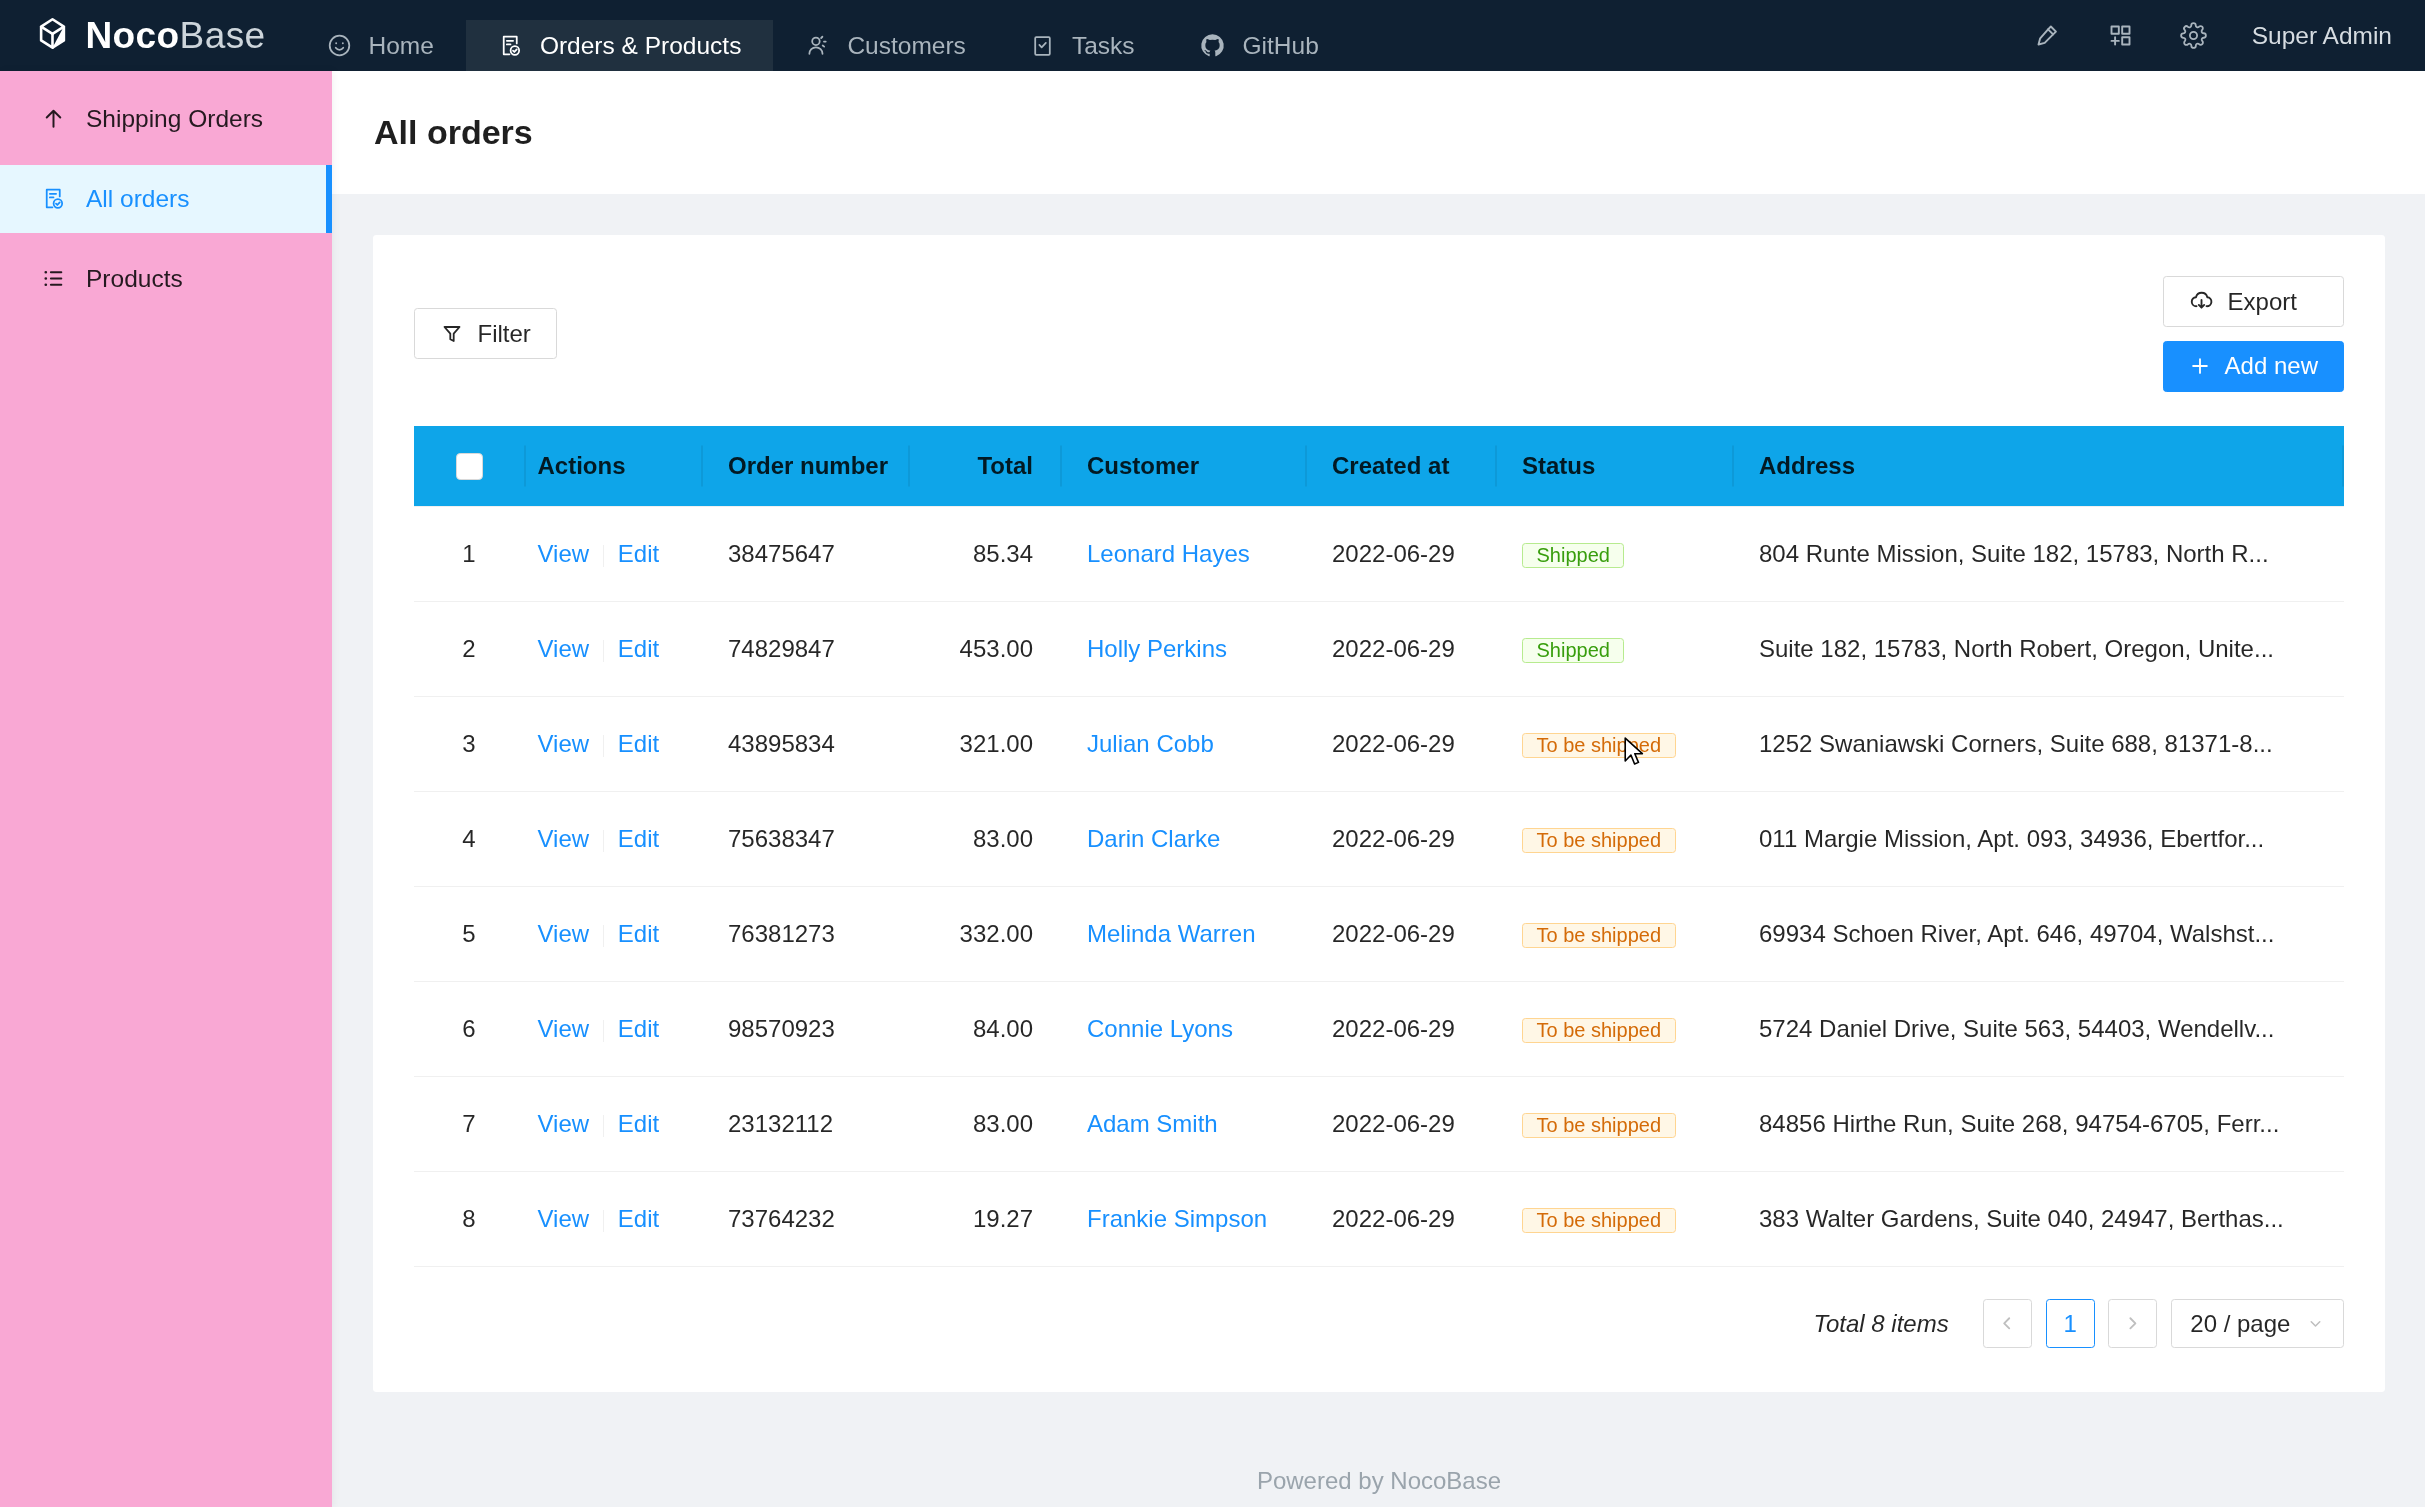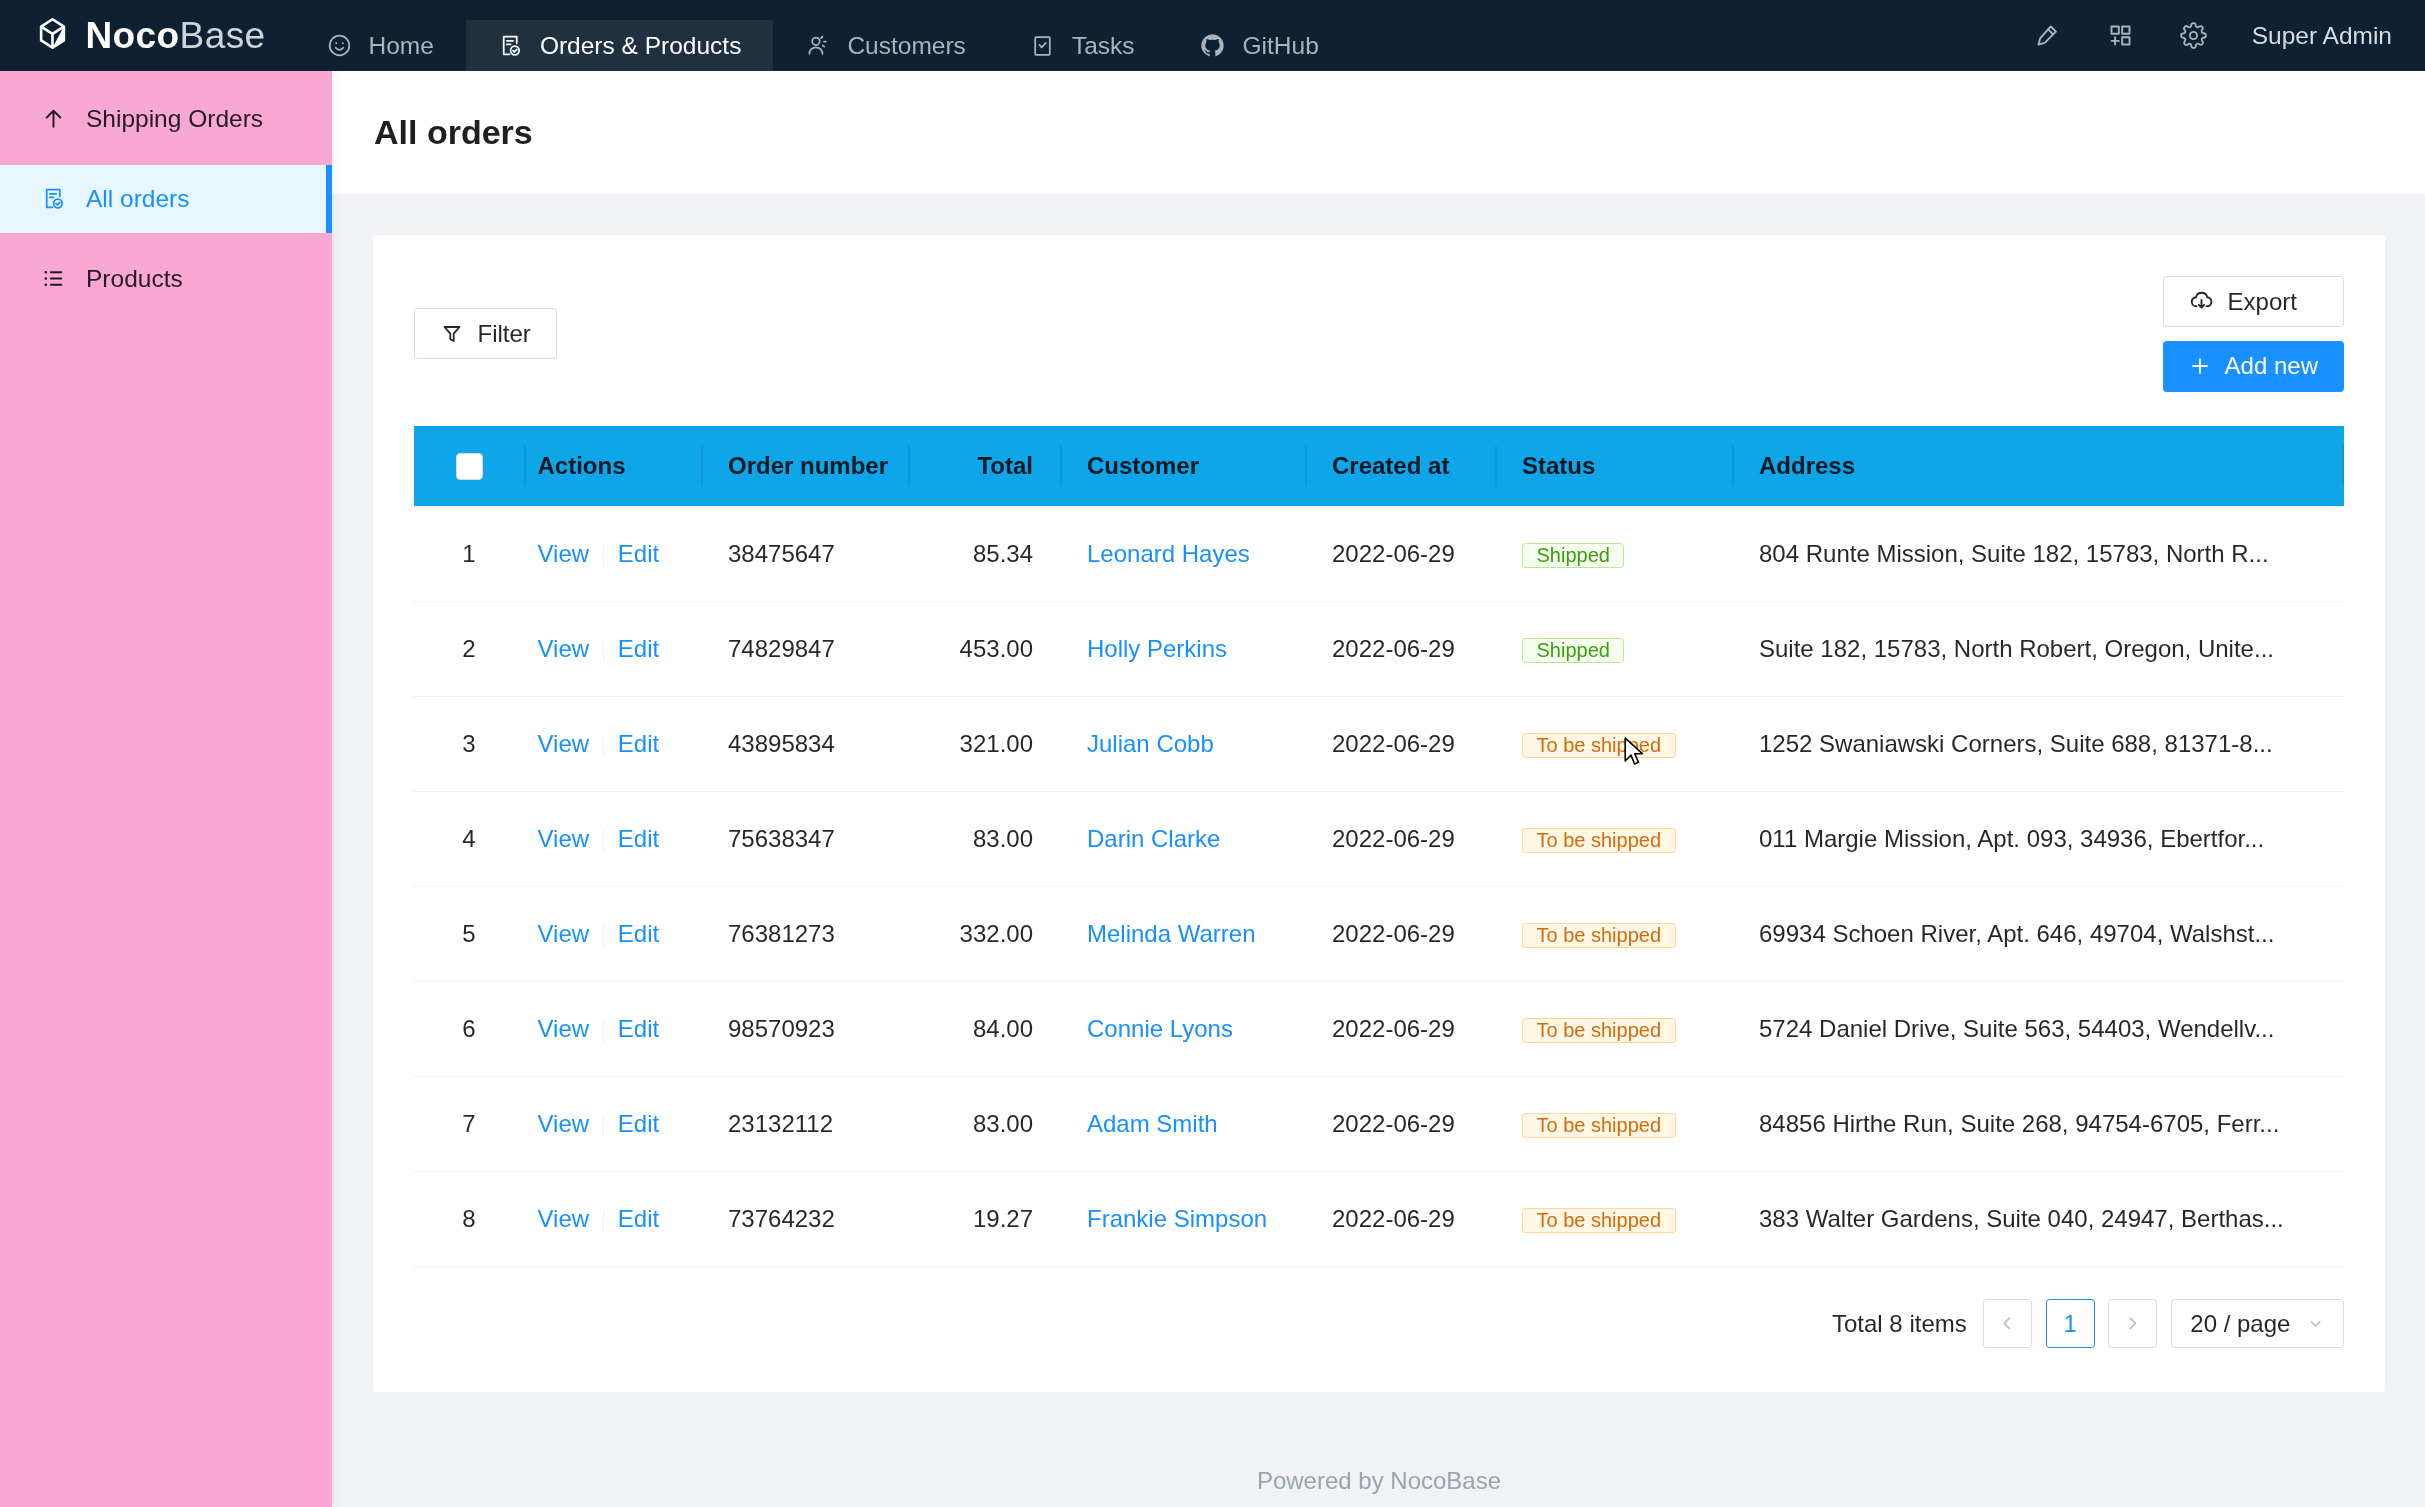--- a/index.html
+++ b/index.html
@@ -95,21 +95,21 @@
 
   .tag {
     display:inline-flex; align-items:center; height:25px; padding:0 13.5px;
     border-radius:3.4px; font-size:20px; border:1.7px solid transparent; white-space:nowrap;
   }
   .tag-success { background:var(--tag-green-bg); border-color:var(--tag-green-border); color:var(--tag-green-text); }
   .tag-warning { background:var(--tag-orange-bg); border-color:var(--tag-orange-border); color:var(--tag-orange-text); }
 
   
   .pagination { display:flex; align-items:center; justify-content:flex-end; gap:13.5px; margin-top:32px; }
-  .pg-total { margin-right:3px; }
+  .pg-total { margin-right:21px;font-style:italic; }
   .pg-item {
     min-width:49px; height:49px; display:inline-flex; align-items:center; justify-content:center;
     border:1.7px solid #d9d9d9; border-radius:3.4px; background:#fff; cursor:pointer; color:#bfbfbf;
   }
   .pg-item.active { border-color:var(--accent); color:var(--accent); font-size:24px; }
   .pg-size {
     height:49px; padding:0 18.6px; display:inline-flex; align-items:center; gap:17px;
     border:1.7px solid #d9d9d9; border-radius:3.4px; background:#fff; cursor:pointer; color:rgba(0,0,0,.85);
   }
   .pg-size .chev { color:#bfbfbf; }

